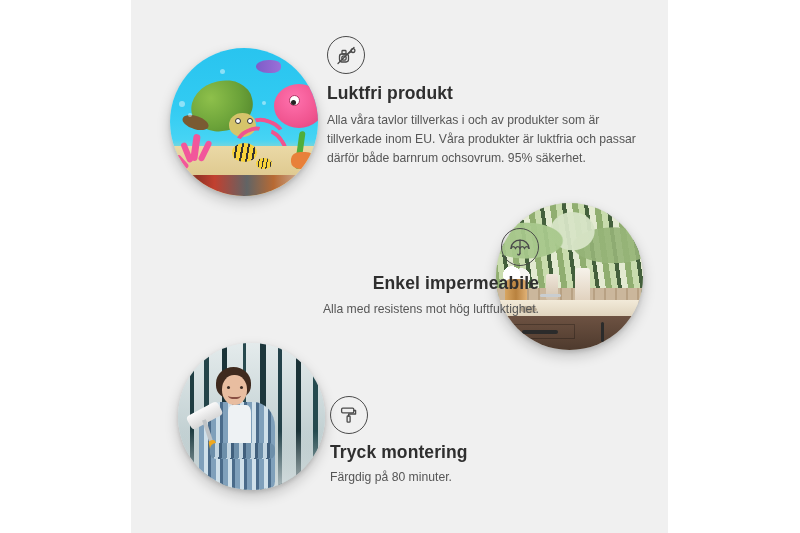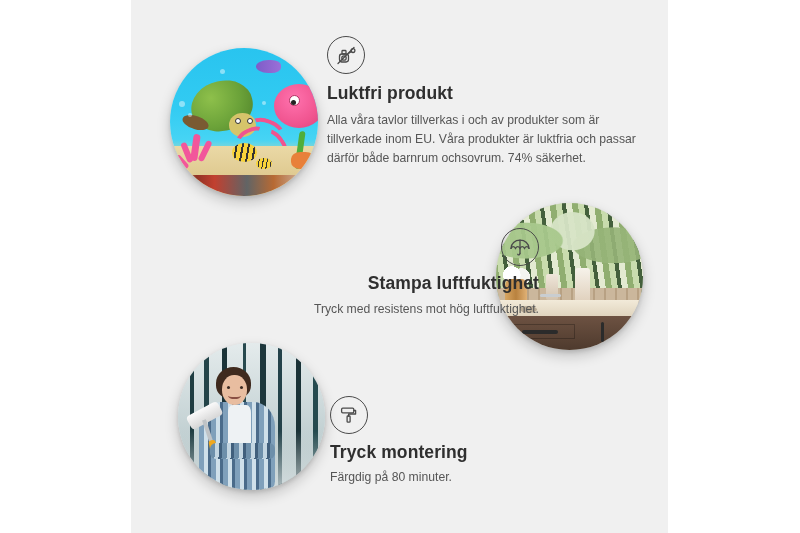--- a/index.html
+++ b/index.html
@@ -390,34 +390,34 @@
         <svg width="24" height="24" viewBox="0 0 24 24" fill="none" stroke="#4a4a4a" stroke-width="1.3" stroke-linecap="round">
           <rect x="5.5" y="11" width="9" height="8" rx="2.4"></rect>
           <rect x="8" y="7.5" width="4" height="3.5" rx="0.8"></rect>
           <path d="M14.8 10.2 L17.6 8.4"></path>
           <circle cx="19" cy="7.6" r="1.9"></circle>
           <circle cx="10" cy="15" r="2.2"></circle>
           <line x1="4" y1="20.5" x2="20" y2="4.5"></line>
         </svg>
       </div>
       <h2>Luktfri produkt</h2>
-      <p>Alla våra tavlor tillverkas i och av produkter som är tillverkade inom EU. Våra produkter är luktfria och passar därför både barnrum ochsovrum. 74% säkerhet.</p>
+      <p>Alla våra tavlor tillverkas i och av produkter som är tillverkade inom EU. Våra produkter är luktfria och passar därför både barnrum ochsovrum. 95% säkerhet.</p>
     </div>
 
     <div class="feature" id="feature-waterproof">
       <div class="icon-circle">
         <svg width="24" height="24" viewBox="0 0 24 24" fill="none" stroke="#4a4a4a" stroke-width="1.3" stroke-linecap="round">
           <path d="M3 13.4 C3 8.4 7 5.2 12 5.2 C17 5.2 21 8.4 21 13.4"></path>
           <path d="M3 13.4 C4.5 11 6 11 7.5 13.4 C9 11 10.5 11 12 13.4 C13.5 11 15 11 16.5 13.4 C18 11 19.5 11 21 13.4"></path>
           <line x1="12" y1="5.2" x2="12" y2="18.3"></line>
           <path d="M12 18.3 C12 19.9 10.5 20.3 9.8 19.3"></path>
         </svg>
       </div>
-      <h2>Stampa luftfuktighet</h2>
-      <p>Tryck med resistens mot hög luftfuktighet.</p>
+      <h2>Enkel impermeabile</h2>
+      <p>Alla med resistens mot hög luftfuktighet.</p>
     </div>
 
     <div class="feature" id="feature-assembly">
       <div class="icon-circle">
         <svg width="24" height="24" viewBox="0 0 24 24" fill="none" stroke="#4a4a4a" stroke-width="1.3" stroke-linecap="round" stroke-linejoin="round">
           <rect x="4.6" y="5.2" width="12.2" height="4.6" rx="1.2"></rect>
           <path d="M16.8 7.5 H18.6 V11 H11.6 V13"></path>
           <rect x="10.1" y="13" width="3" height="6.2" rx="0.8"></rect>
         </svg>
       </div>

